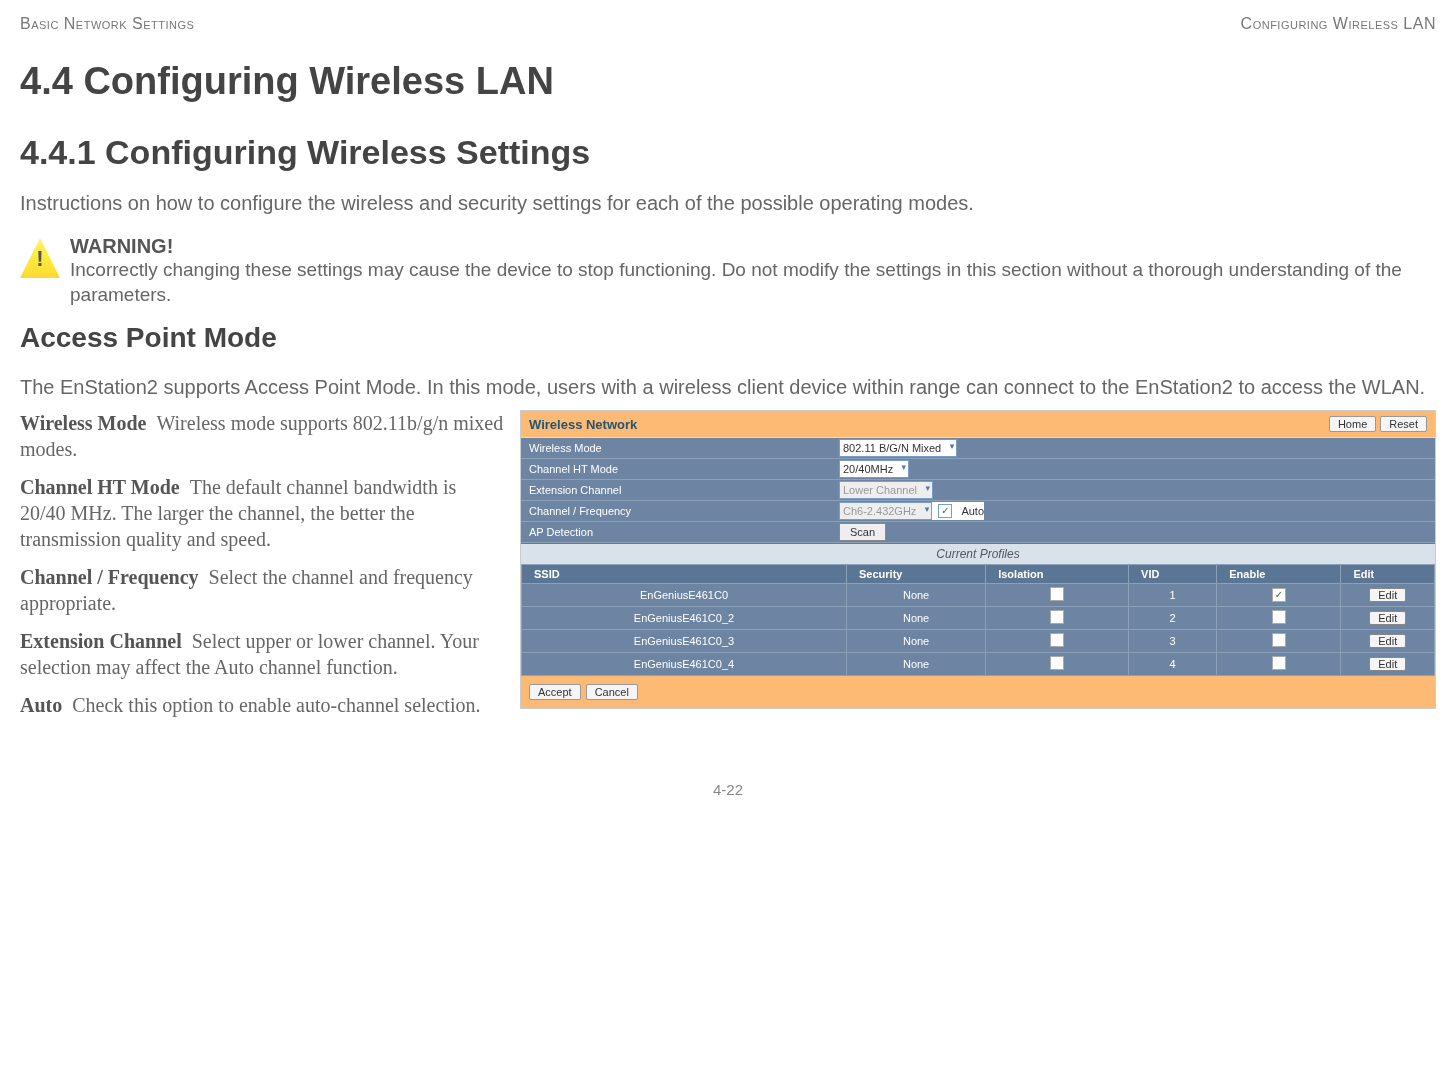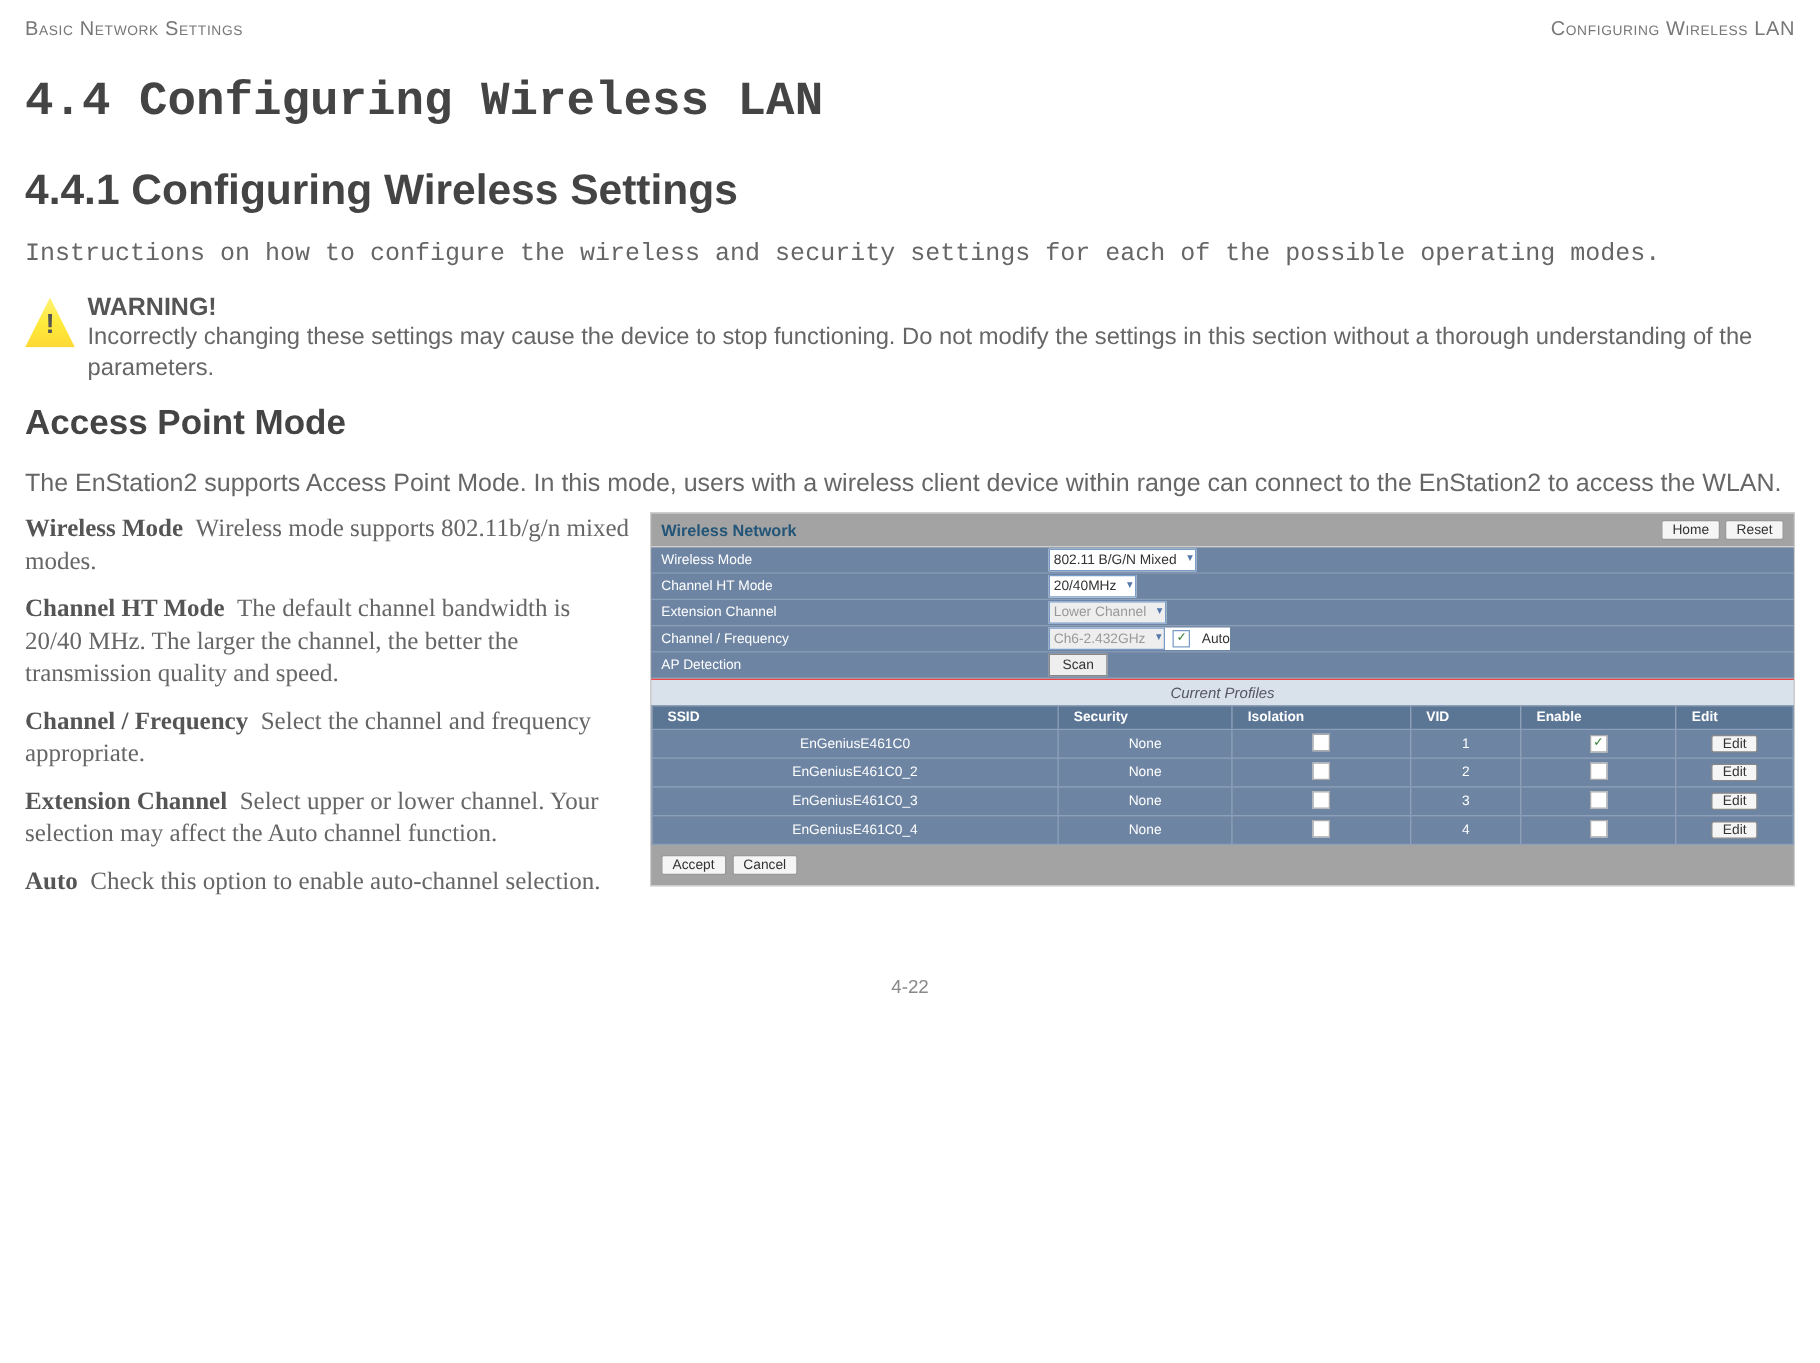--- a/index.html
+++ b/index.html
@@ -26,39 +26,38 @@
     .header-right {
       position: absolute;
       top: 15px;
       right: 20px;
       font-variant: small-caps;
       font-size: 16px;
       color: #777;
       letter-spacing: 0.5px;
     }
     h1.section-title {
-      font-family: Liberation Mono, monospace;
+      font-family: Liberation Sans, sans-serif;
       font-weight: bold;
       font-size: 38px;
       color: #444;
       margin-top: 50px;
       margin-bottom: 30px;
     }
     h2.subsection-title {
       font-family: Verdana, Geneva, sans-serif;
       font-weight: bold;
       font-size: 34px;
       color: #444;
       margin-top: 20px;
       margin-bottom: 20px;
     }
     p.intro {
       font-size: 20px;
       color: #666;
-      font-family: Liberation Mono, monospace;
     }
     .warning-box {
       display: flex;
       align-items: flex-start;
       margin-bottom: 15px;
     }
     .warning-icon {
       width: 40px;
       height: 40px;
       background: linear-gradient(to bottom, #fff176 0%, #ffeb3b 50%, #fdd835 100%);
@@ -133,21 +132,21 @@
       color: #888;
       margin-top: 51px;
     }
 
     
     .panel {
       border: 1px solid #ccc;
       font-family: Arial, sans-serif;
       font-size: 11px;
       color: #333;
-      background: #a3a3a3;
+      background: #fdba74;
     }
     .panel-header {
       display: flex;
       justify-content: space-between;
       align-items: center;
       padding: 5px 8px;
       border-bottom: 1px solid #ddd;
     }
     .panel-title {
       font-weight: bold;

